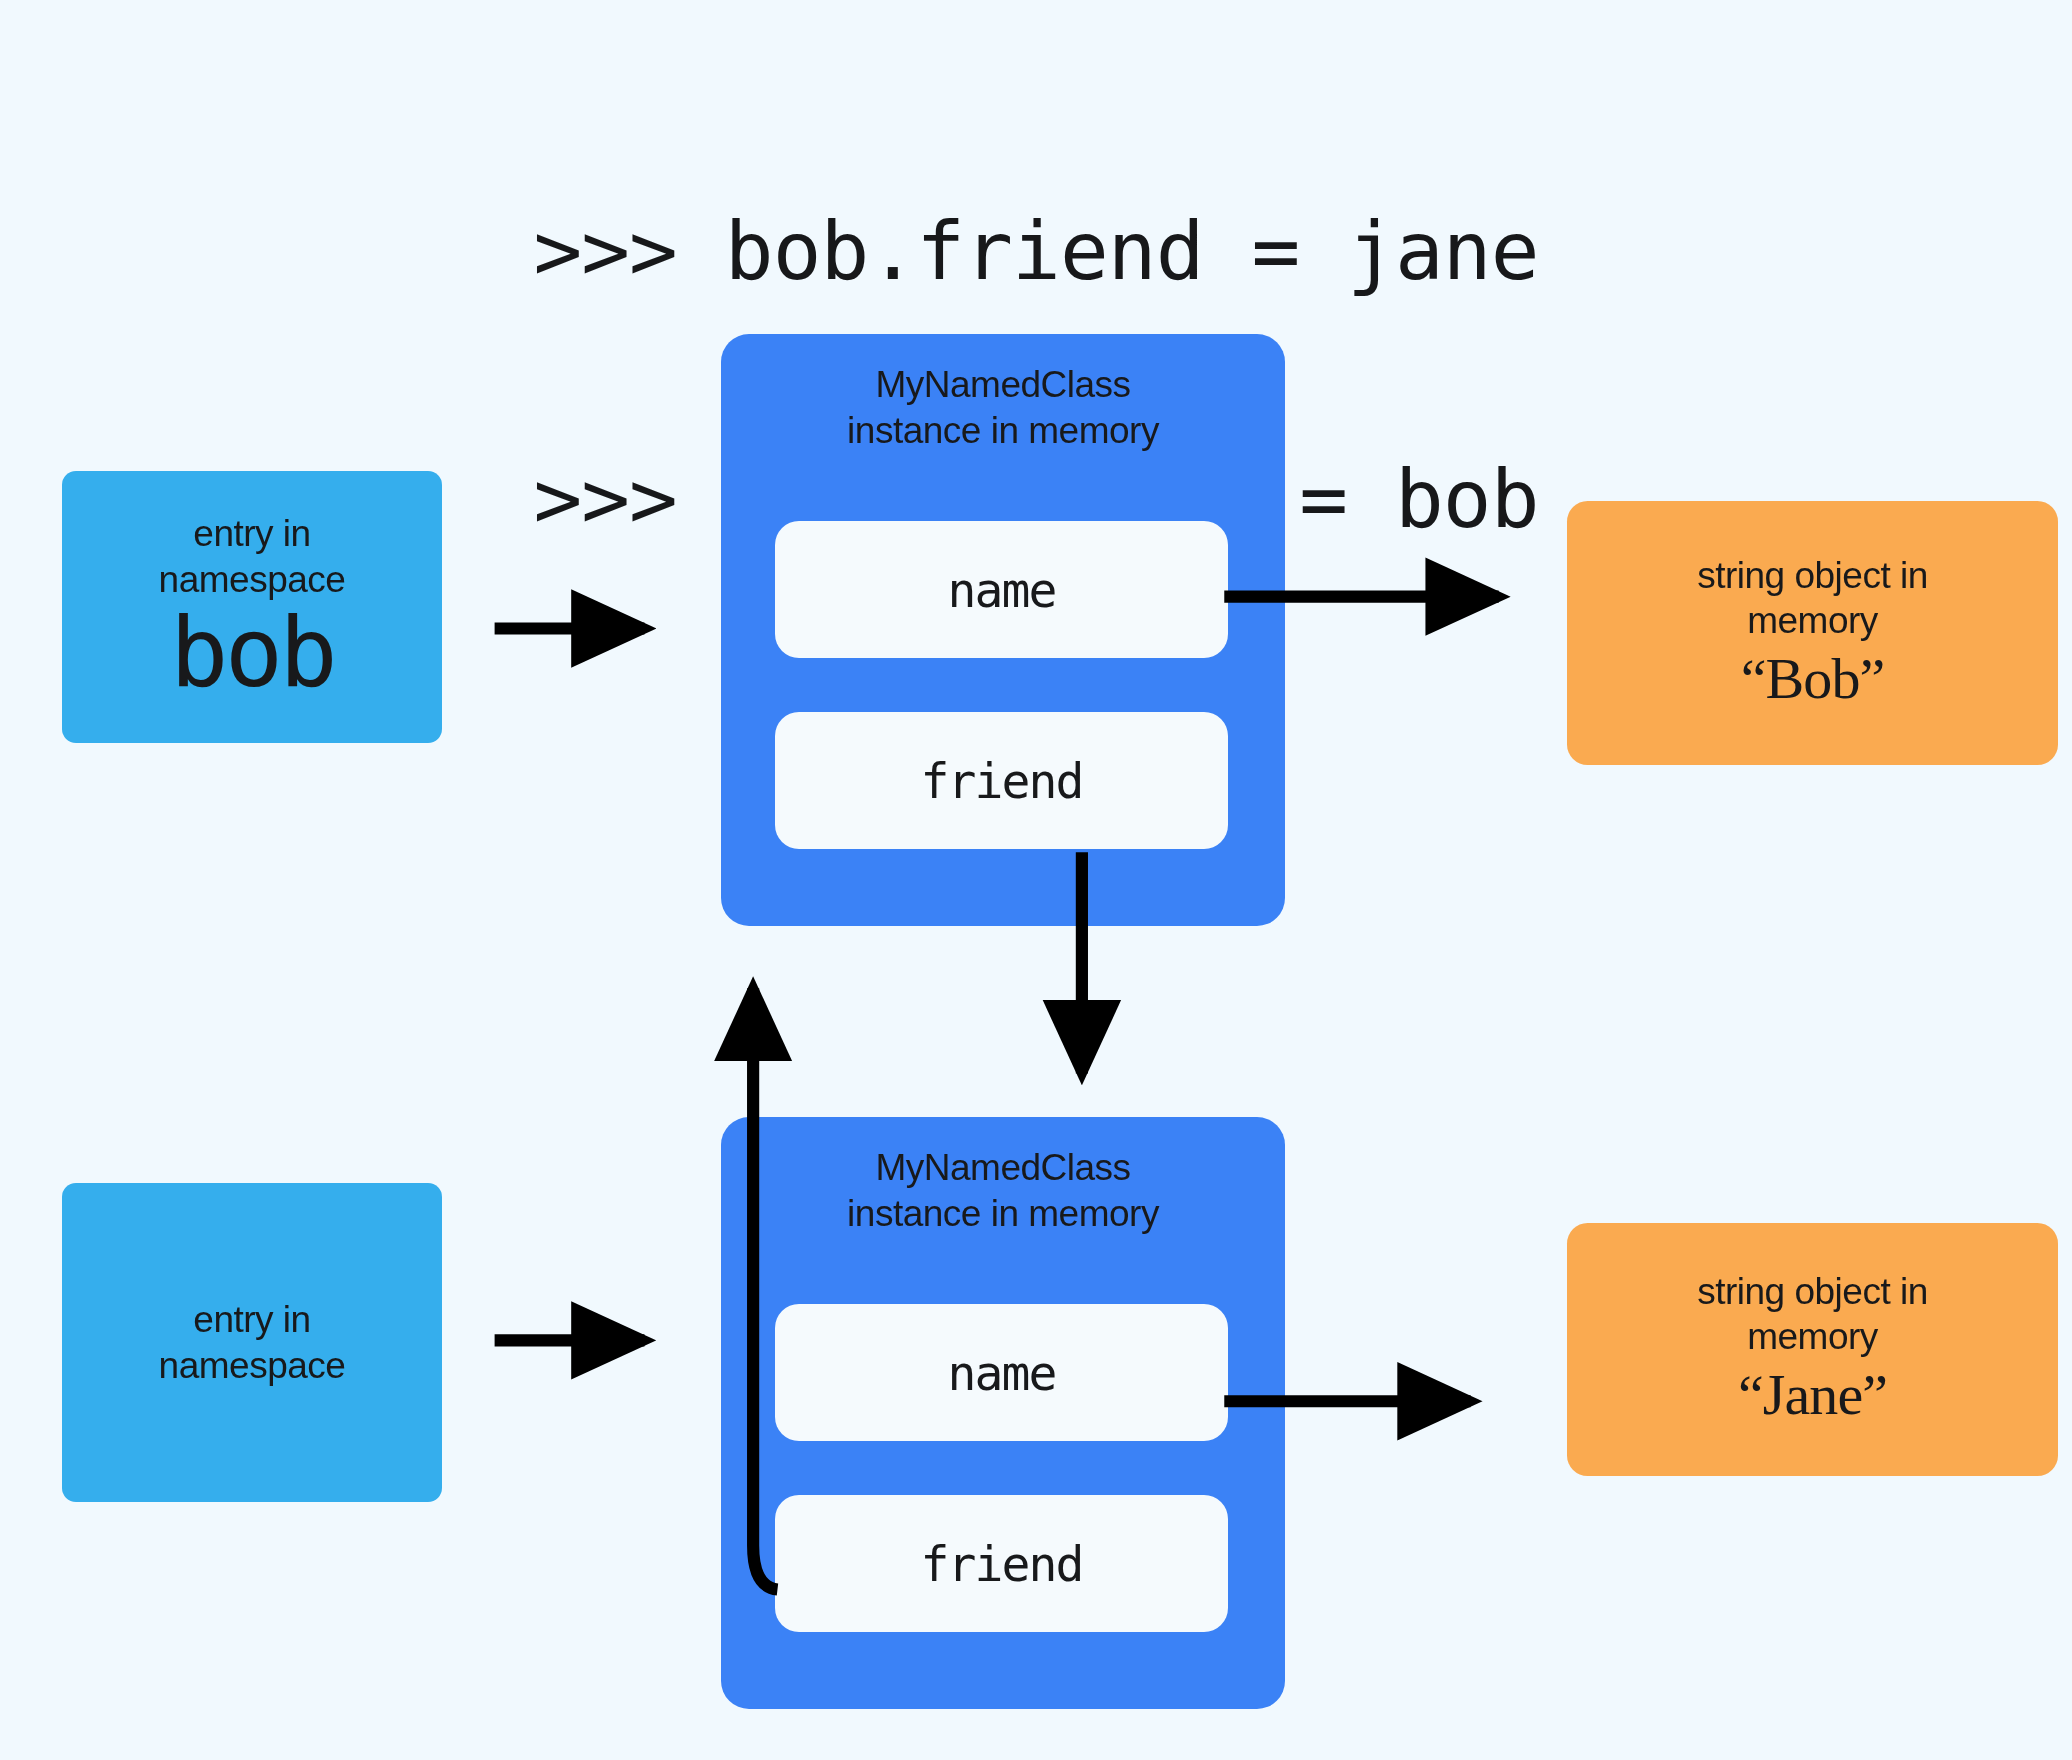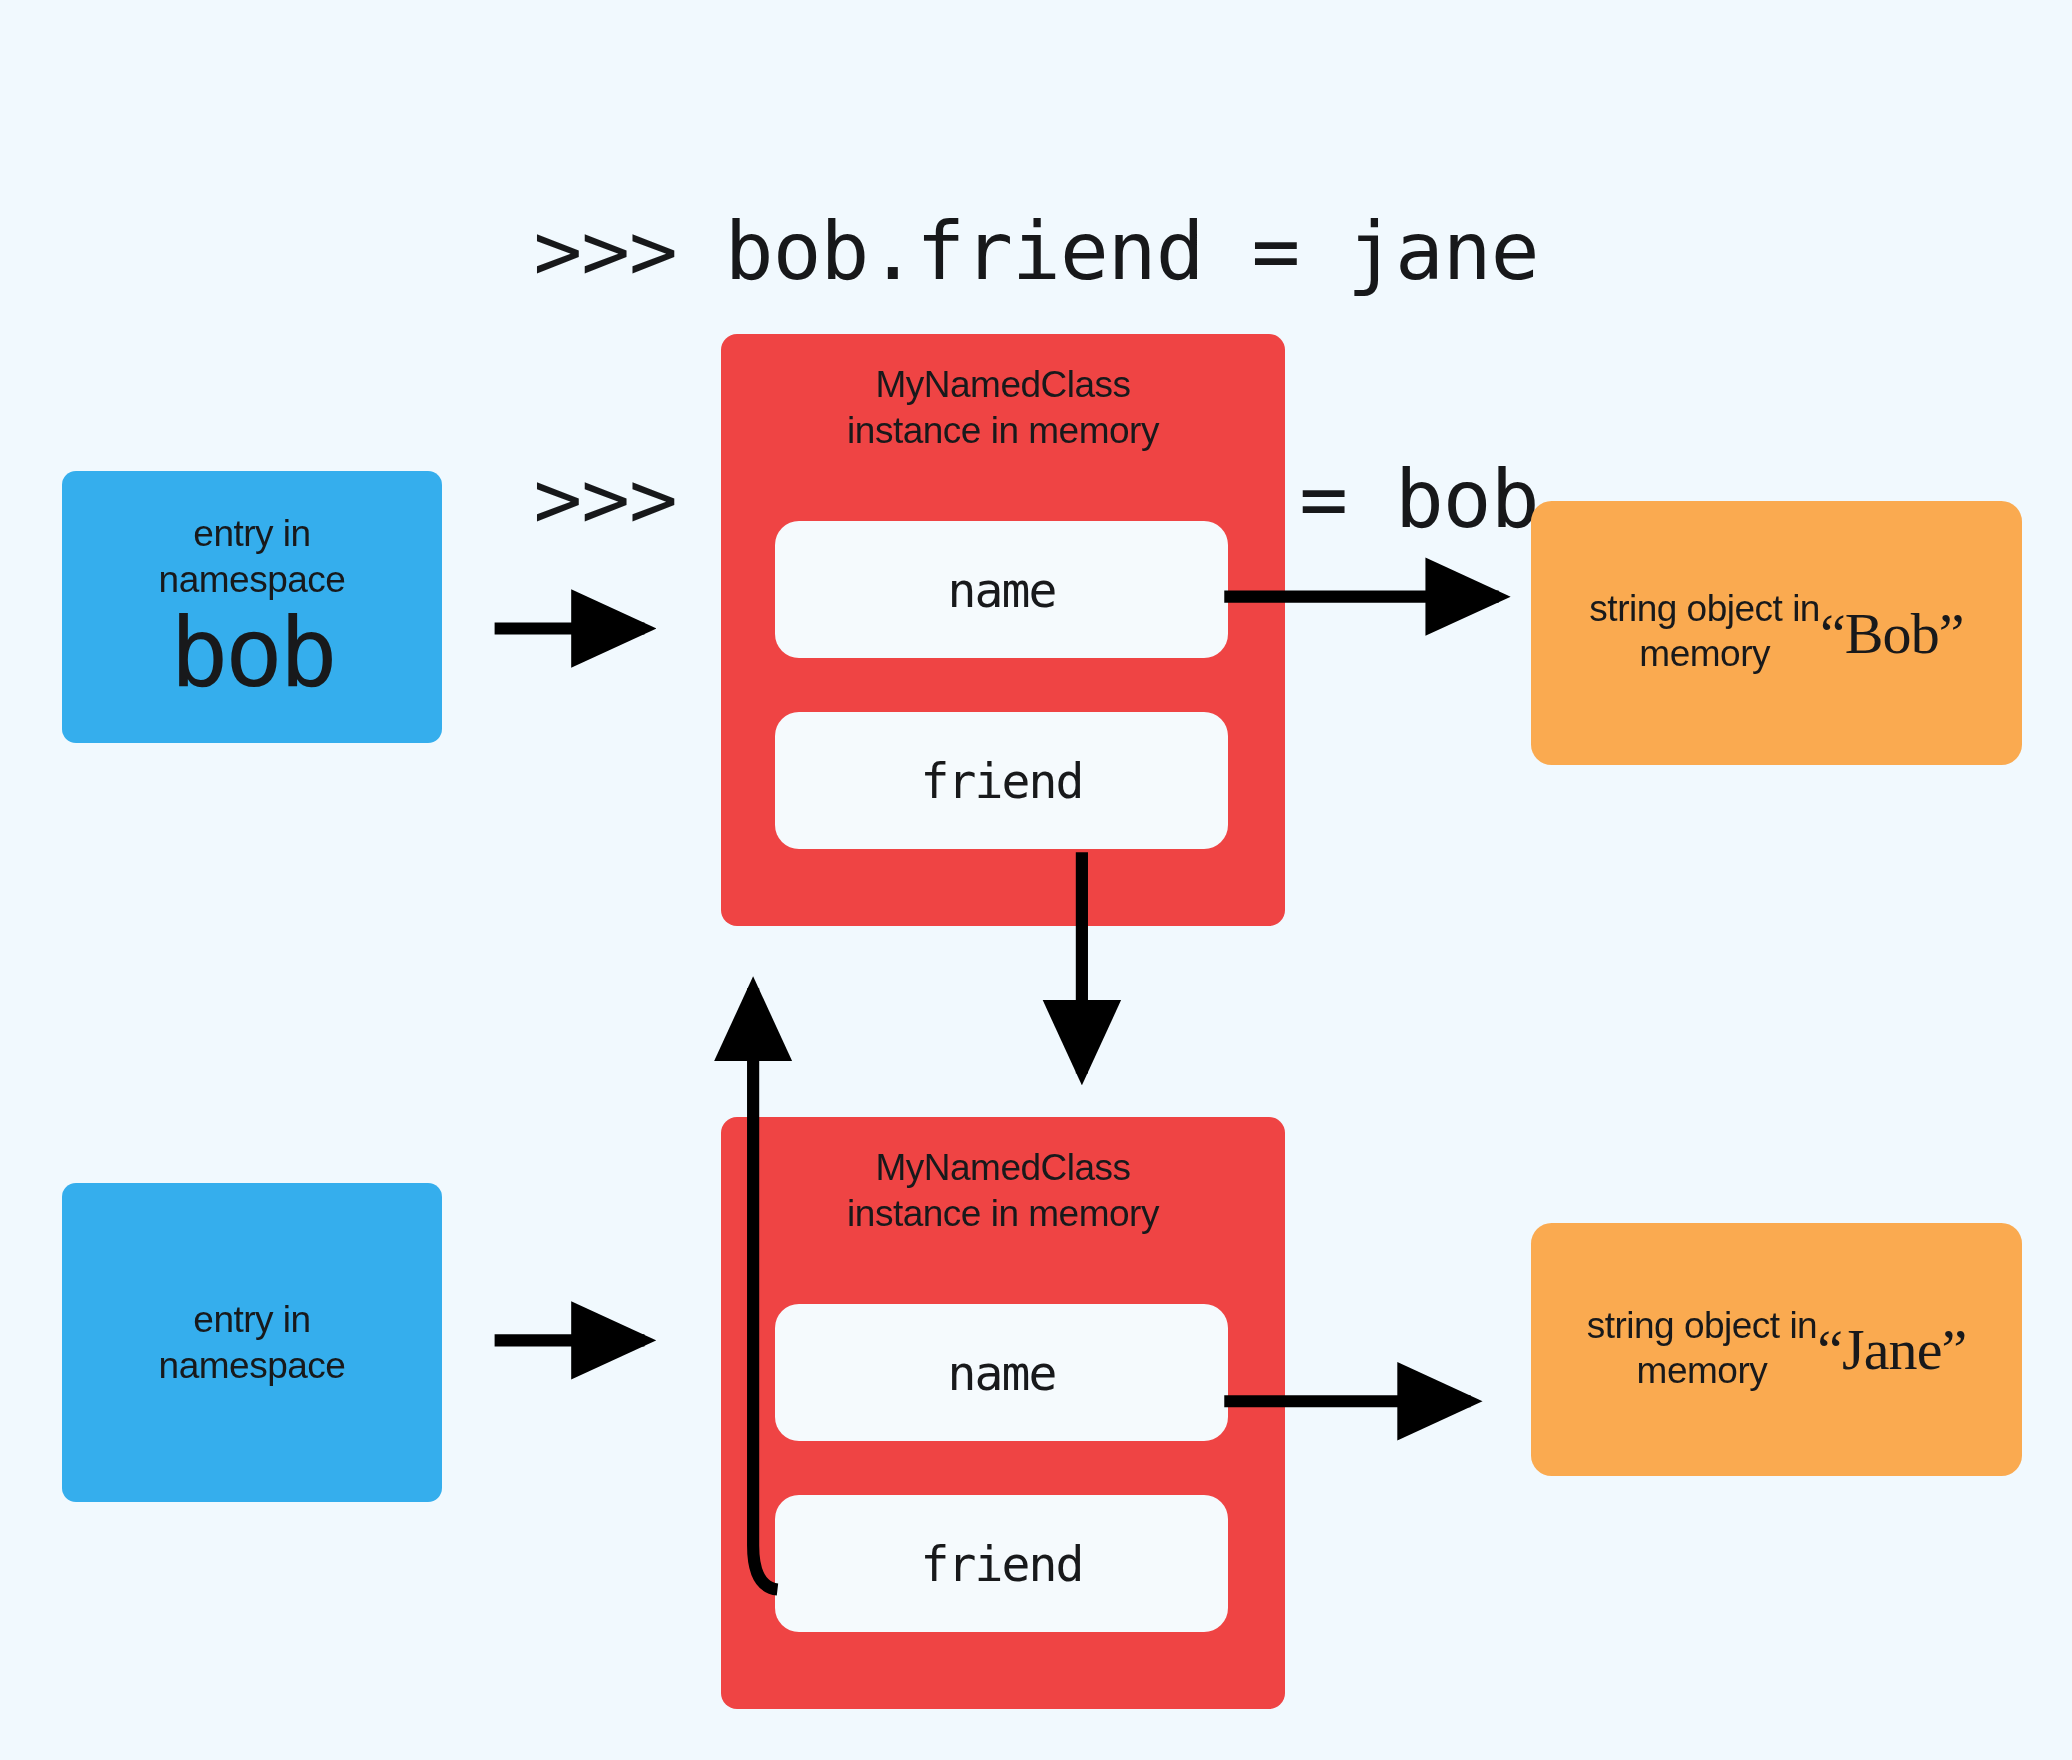--- a/index.html
+++ b/index.html
@@ -58,22 +58,22 @@
     font-family: "DejaVu Sans Mono", monospace;
     font-size: 97px;
     line-height: 1.02;
     letter-spacing: -3.7px;
     margin-top: 1.9px;
   }
 
   
   .inst-box {
     position: absolute;
-    background: #ef4444;
-    border-radius: 16px;
+    background: #3b82f6;
+    border-radius: 28px;
     box-sizing: border-box;
     color: #18191B;
   }
   .inst-caption {
     position: absolute;
     left: 0;
     right: 0;
     top: 28px;
     text-align: center;
     font-family: "Liberation Sans", sans-serif;
@@ -95,25 +95,26 @@
     box-sizing: border-box;
   }
 
   
   .str-box {
     position: absolute;
     background: #FAAA50;
     border-radius: 20.6px;
     box-sizing: border-box;
     display: flex;
-    flex-direction: row;
+    flex-direction: column;
     align-items: center;
     justify-content: center;
     color: #18191B;
     padding-bottom: 3.7px;
+    margin-left: 36px;
   }
   .str-caption {
     font-family: "Liberation Sans", sans-serif;
     font-size: 37px;
     line-height: 1.22;
     text-align: center;
     letter-spacing: -0.5px;
   }
   .str-value {
     font-family: Liberation Serif, serif;

